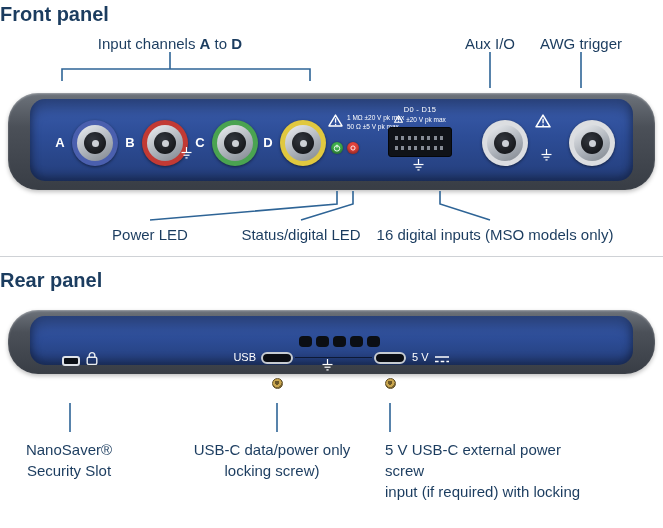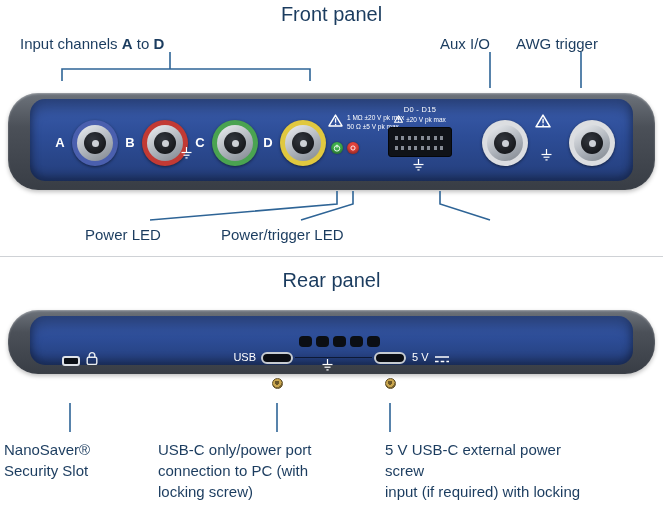--- a/index.html
+++ b/index.html
@@ -1,21 +1,21 @@
 <!DOCTYPE html>
 <html style="--text-navy: #1b3c5f; --callout-line: #2e6496; --device-blue-light: #3a5cab; --device-blue: #2d4d97; --device-blue-dark: #243e7b; --ch-a: #4a5fae; --ch-b: #c23a34; --ch-c: #4aa351; --ch-d: #e0c83f; --ring-light: #dcdee1; --led-power: #3fae4c; --led-status: #e2423b; --screw-gold: #c9a64e;"><head>
 <meta charset="utf-8">
 <style>
   *{margin:0;padding:0;box-sizing:border-box}
   body{font-family:"Liberation Sans",sans-serif;background:#fff}
   .stage{position:relative;width:663px;height:528px;background:#fff;overflow:hidden;color:var(--text-navy,#1b3c5f)}
   .abs{position:absolute}
-  .sec-title{position:absolute;width:100%;text-align:center;font-size:20px;font-weight:400;color:var(--text-navy,#1b3c5f)}
+  .sec-title{position:absolute;width:100%;text-align:left;font-size:20px;font-weight:700;color:var(--text-navy,#1b3c5f)}
   .lbl{position:absolute;font-size:15px;line-height:21px;white-space:nowrap;color:var(--text-navy,#1b3c5f)}
-  .center{}
+  .center{text-align:center}
   .device{position:absolute;left:8px;width:647px;border-radius:30px;
     background:linear-gradient(180deg,#6d737b 0%,#4b5058 35%,#383d45 100%);
     box-shadow:inset 0 1px 2px rgba(255,255,255,.35),0 2px 4px rgba(0,0,0,.25)}
   .face{position:absolute;left:22px;top:6px;right:22px;bottom:9px;border-radius:15px;
     background:linear-gradient(180deg,var(--device-blue-light,#3a5cab) 0%,var(--device-blue,#2d4d97) 45%,var(--device-blue-dark,#243e7b) 100%);
     box-shadow:inset 0 9px 12px rgba(0,0,0,.28),inset 0 -5px 9px rgba(0,0,0,.32)}
   .bnc{position:absolute;width:46px;height:46px}
   .bnc .ring{position:absolute;inset:0;border-radius:50%;box-shadow:0 1px 3px rgba(0,0,0,.5)}
   .ring-a{background:var(--ch-a,#4a5fae)} .ring-b{background:var(--ch-b,#c23a34)}
   .ring-c{background:var(--ch-c,#4aa351)} .ring-d{background:var(--ch-d,#e0c83f)}
@@ -162,21 +162,22 @@
       <div class="bnc" style="left:539px;top:21px">
         <div class="ring ring-light"></div>
           <div class="collar"></div>
           <div class="bore"></div>
           <div class="pin"></div>
       </div>
     </div>
   </div>
 
   <div class="lbl center" style="left:85px;top:224px;width:130px">Power LED</div>
-  <div class="lbl center" style="left:221px;top:224px;width:160px">Power/trigger LED</div>
+  <div class="lbl center" style="left:221px;top:224px;width:160px">Status/digital LED</div>
+  <div class="lbl center" style="left:355px;top:224px;width:280px">16 digital inputs (MSO models only)</div>
 
   <div class="divider" style="top:256px"></div>
 
   <div class="sec-title" style="top:269px">Rear panel</div>
 
   <div class="device" style="top:310px;height:64px">
     <div class="face">
 
       <div class="kslot" style="left:32px;top:40px"></div>
       <svg class="abs" style="left:56px;top:35px" width="12" height="15" viewBox="0 0 12 15">
@@ -211,22 +212,21 @@
       <div class="screw" style="left:242px;top:62px"></div>
       <div class="screw" style="left:355px;top:62px"></div>
     </div>
   </div>
 
   <div class="lbl center" style="left:4px;top:439px;width:130px">
     <div>NanoSaver®</div>
     <div>Security Slot</div>
   </div>
   <div class="lbl center" style="left:158px;top:439px;width:228px">
-    <div>USB-C only/power port</div>
-    <div>connection to PC (with</div>
+    <div>USB-C data/power only</div>
     <div>locking screw)</div>
   </div>
   <div class="lbl" style="left:385px;top:439px;width:240px">
     <div>5 V USB-C external power</div>
     <div>screw</div>
     <div>input (if required) with locking</div>
   </div>
 
   <svg class="overlay" width="663" height="528" viewBox="0 0 663 528">
     <path d="M170 52 V69"></path>

